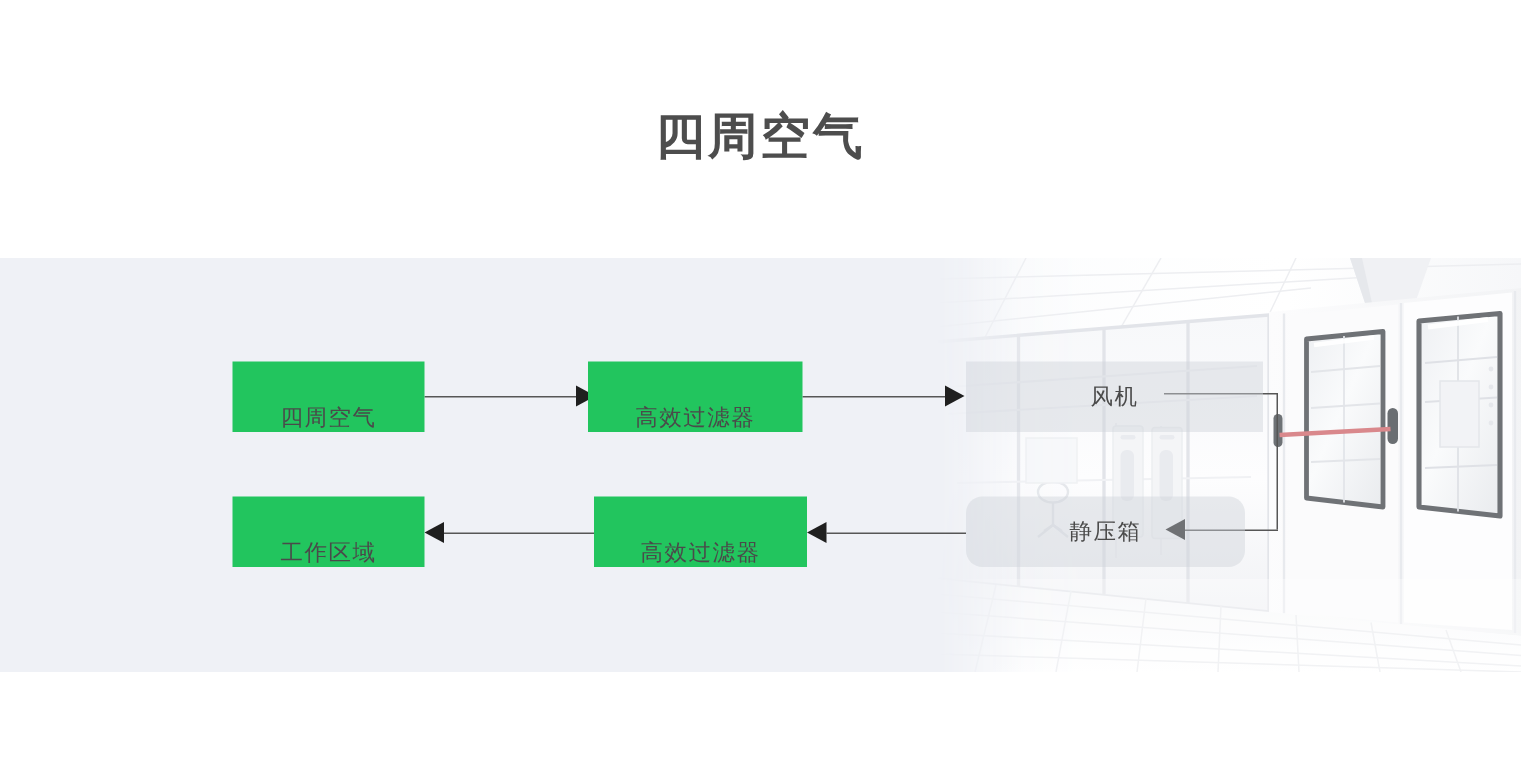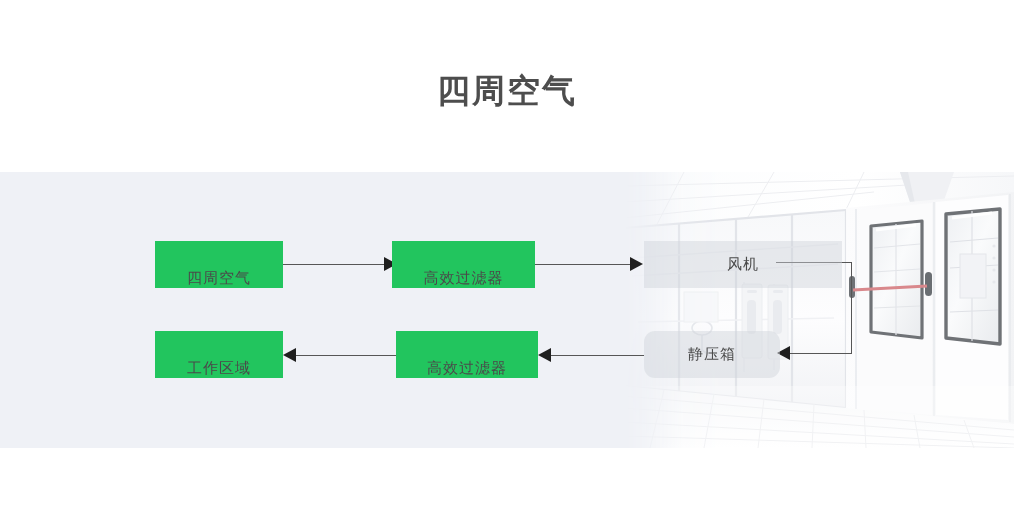--- a/index.html
+++ b/index.html
@@ -262,19 +262,19 @@
     </div>
 
     <div class="node solid" style="left:396px;top:159px;width:142px;height:47px;">
       <span>高效过滤器</span>
     </div>
 
     <div class="node solid" style="left:155px;top:159px;width:128px;height:47px;">
       <span>工作区域</span>
     </div>
 
-    <div class="node ghost" style="left:644px;top:159px;width:136px;height:47px;border-radius:11px;">
+    <div class="node ghost" style="left:644px;top:159px;width:186px;height:47px;border-radius:11px;">
       <span>静压箱</span>
     </div>
 
   </div>
 
 </div>
 
 </body></html>

